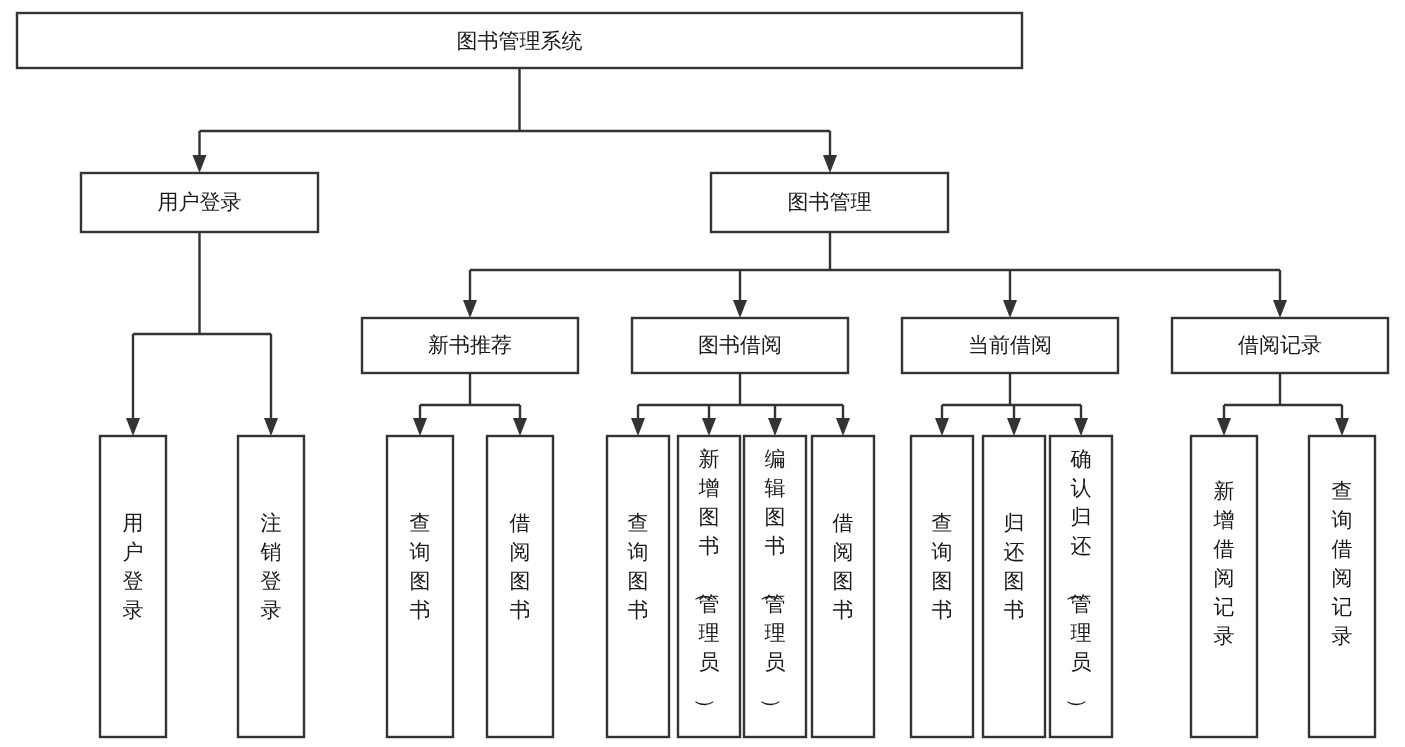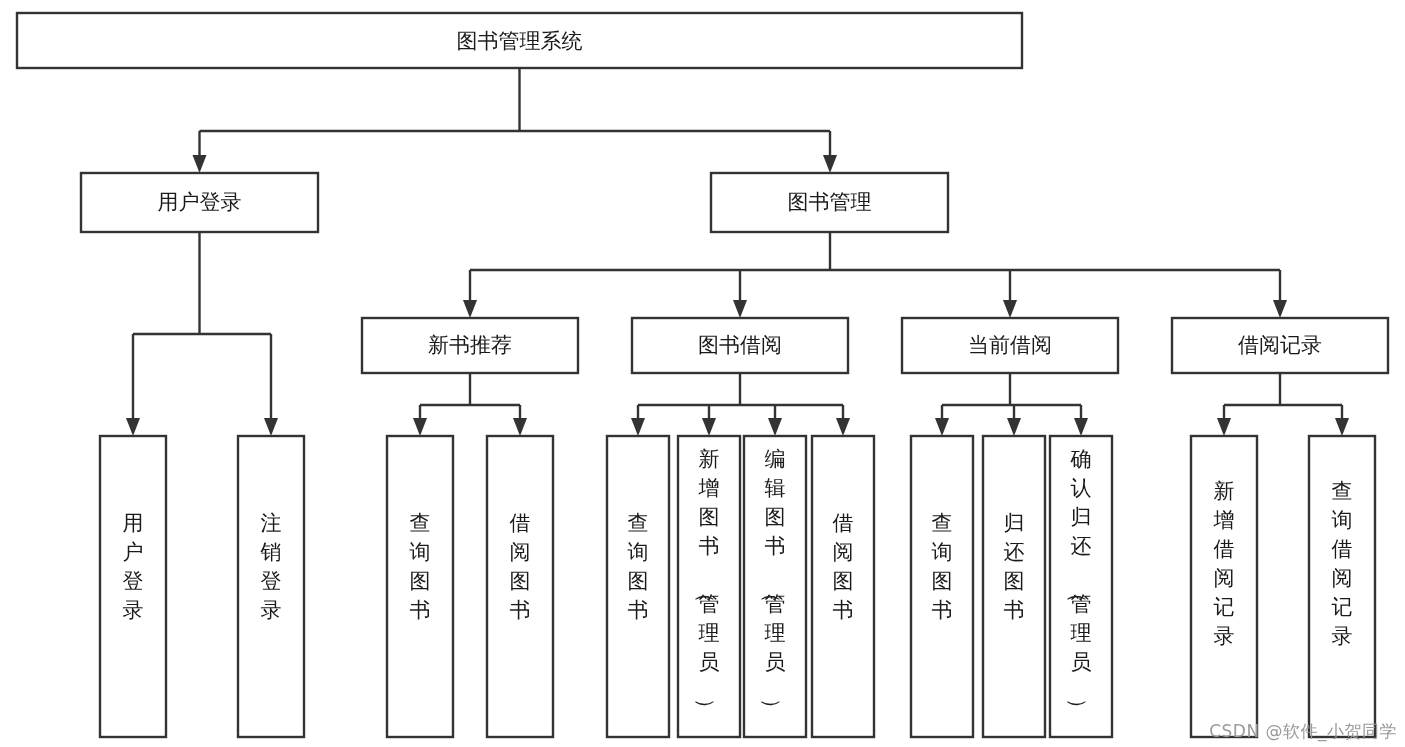--- a/index.html
+++ b/index.html
@@ -225,15 +225,14 @@
       <rect class="node-box" x="1191" y="436" width="66" height="301"></rect>
       <text class="node-label-vertical" x="1224" y="498"><tspan x="1224" y="498">新</tspan><tspan x="1224" y="527">增</tspan><tspan x="1224" y="556">借</tspan><tspan x="1224" y="585">阅</tspan><tspan x="1224" y="614">记</tspan><tspan x="1224" y="643">录</tspan></text>
     </g>
     <g>
       <rect class="node-box" x="1309" y="436" width="66" height="301"></rect>
       <text class="node-label-vertical" x="1342" y="498"><tspan x="1342" y="498">查</tspan><tspan x="1342" y="527">询</tspan><tspan x="1342" y="556">借</tspan><tspan x="1342" y="585">阅</tspan><tspan x="1342" y="614">记</tspan><tspan x="1342" y="643">录</tspan></text>
     </g>
 
   </svg>
 
-  <div class="watermark">CSDN @软件_小贺同学</div>
 
 </div>
 
 </body></html>

